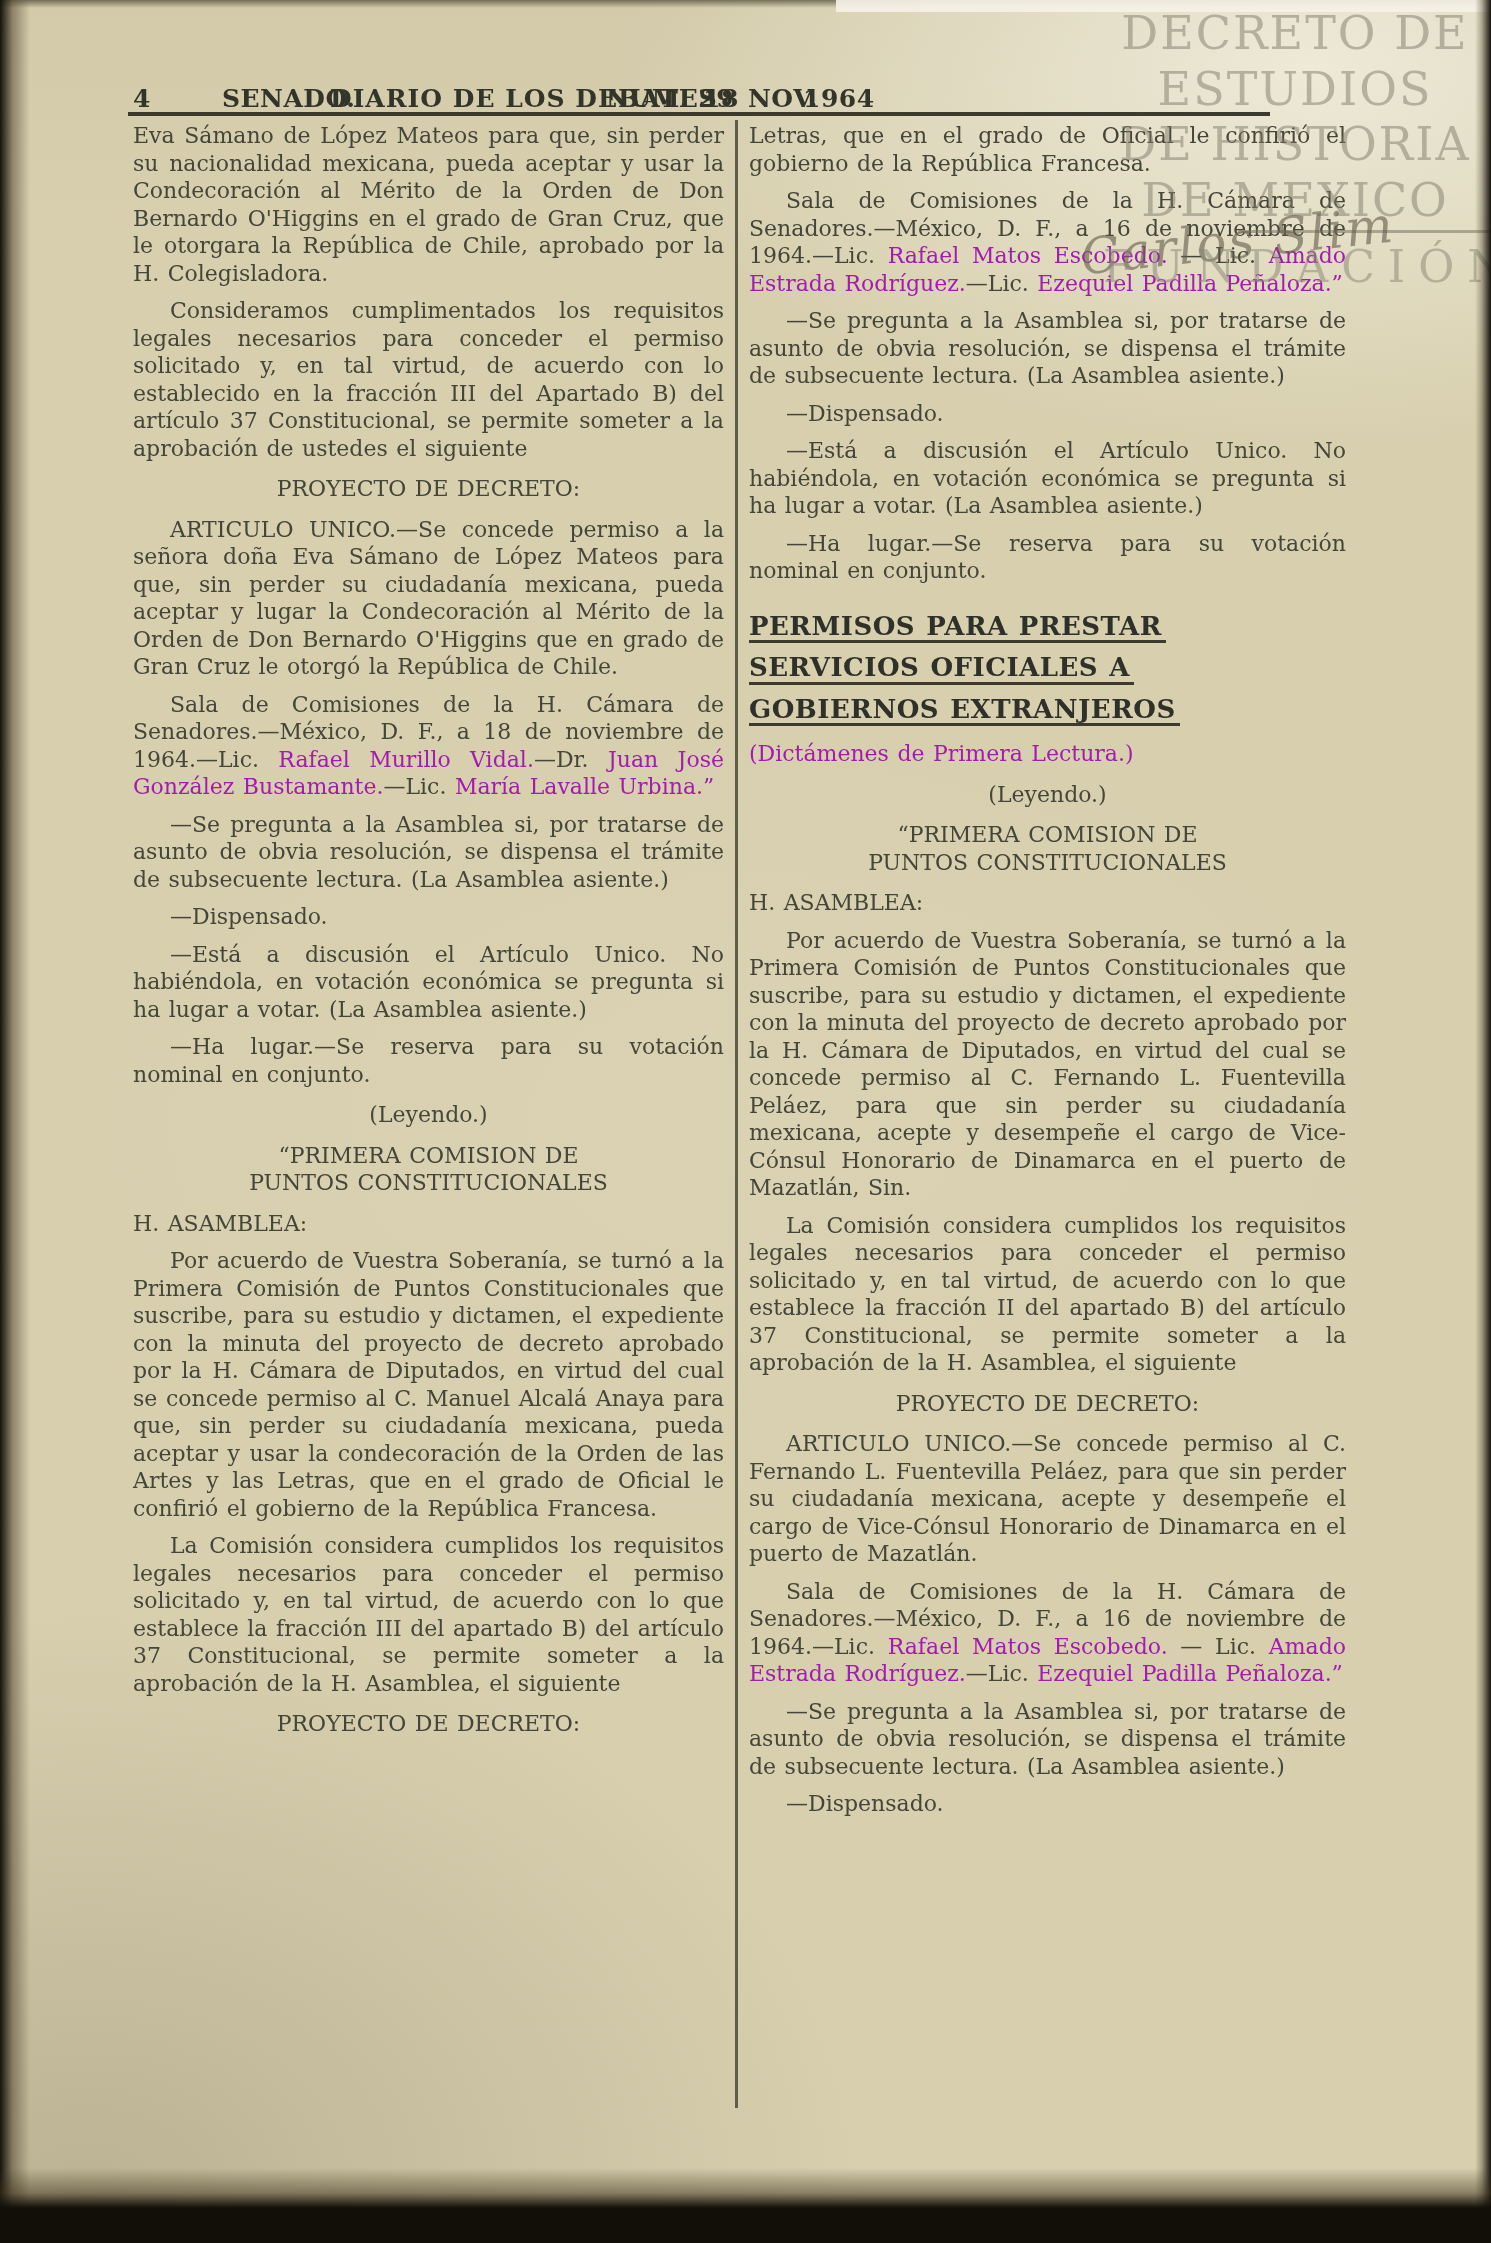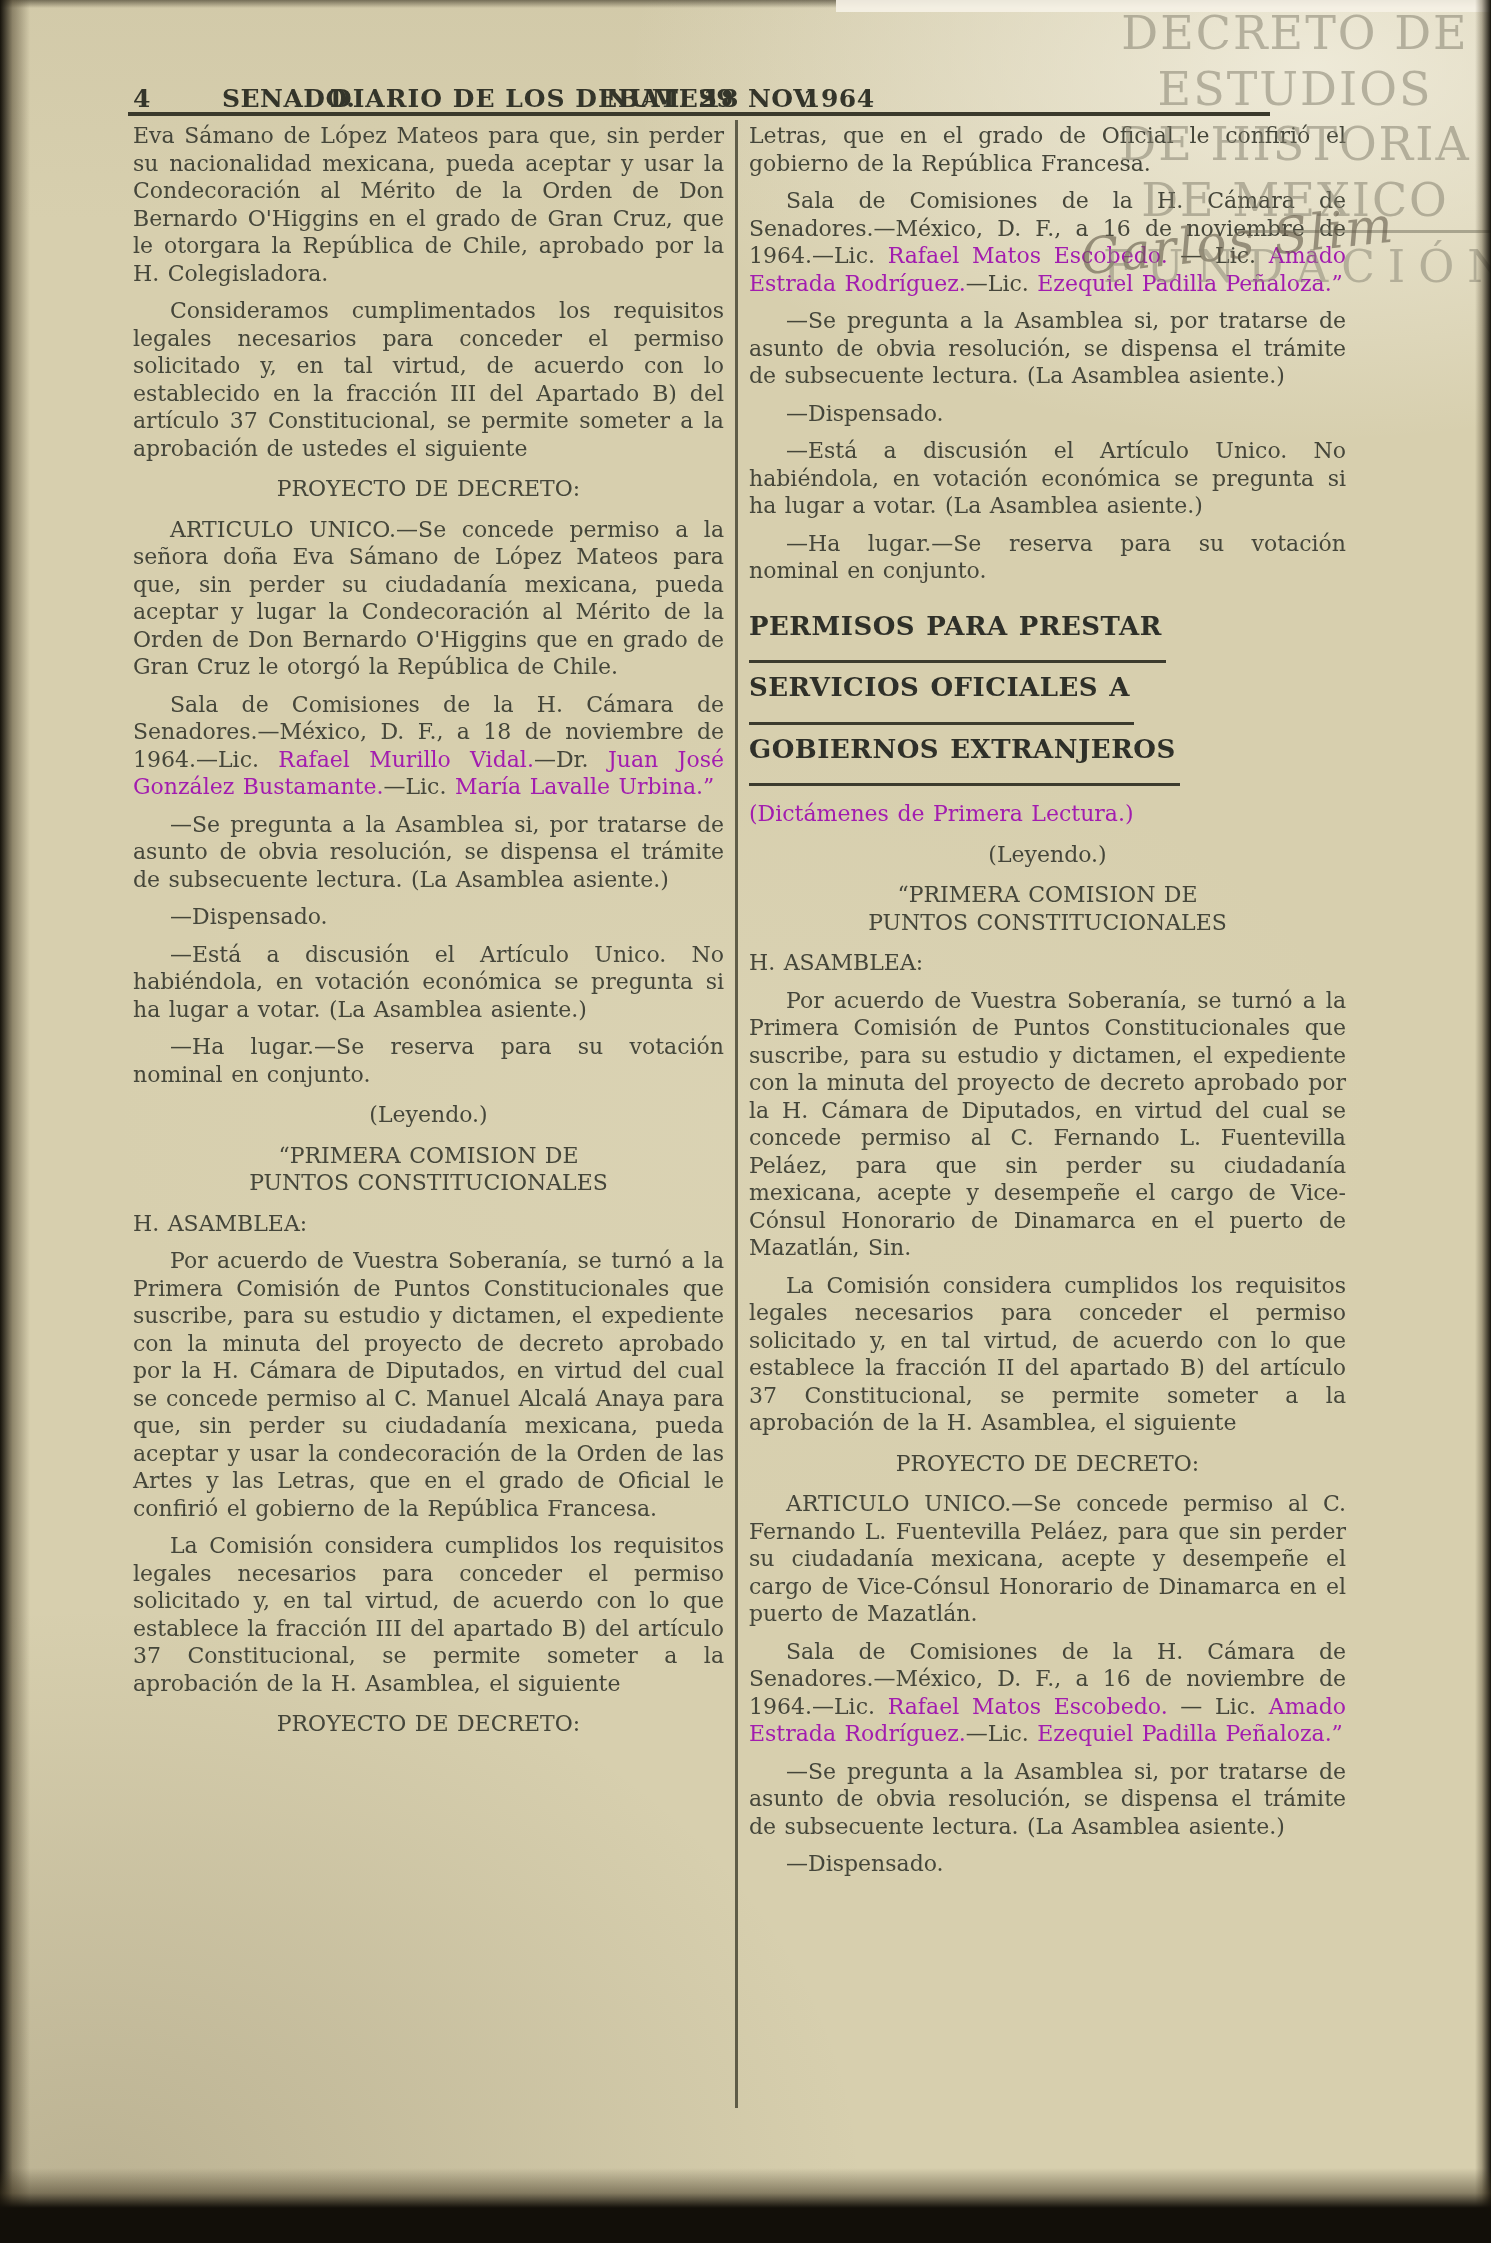--- a/index.html
+++ b/index.html
@@ -42,21 +42,21 @@
   .col-left{left:133px;width:591px;}
   .col-right{left:749px;width:597px;}
   .blk{margin:0 0 10px;}
   .flow{text-align:justify;text-align-last:left;}
   .indent{text-indent:37px;}
   .b{font-weight:normal;color:#a21caf;}
   .centerln{text-align:center;margin:13px 0;}
   .bigheading{margin:28px 0 14px;}
   .bigheading .hline{
     display:table;font-weight:bold;font-size:26px;letter-spacing:0.5px;color:#2f3029;
-    padding:0 4px 20px 0;border-bottom:3.5px solid #3c3b2d;margin-bottom:11px;white-space:nowrap;
+    padding:0 4px 0 0;border-bottom:3.5px solid #3c3b2d;margin-bottom:11px;white-space:nowrap;
   }
 
   .wm{position:absolute;left:1098px;top:6px;width:394px;text-align:center;
       font-size:46px;line-height:55.5px;color:rgba(125,122,103,0.5);letter-spacing:2px;
       white-space:nowrap;pointer-events:none;}
   .wm-rule{position:absolute;top:230px;left:1238px;width:253px;height:2.5px;background:rgba(120,117,98,0.55);pointer-events:none;}
   .wm-foundation{position:absolute;top:241px;left:1103px;font-size:44px;letter-spacing:13px;
       color:rgba(142,139,120,0.55);white-space:nowrap;pointer-events:none;}
   .wm-signature{position:absolute;top:212px;left:1080px;font-style:italic;font-size:50px;
       color:rgba(102,94,76,0.62);transform:rotate(-6deg);white-space:nowrap;letter-spacing:2px;pointer-events:none;}

